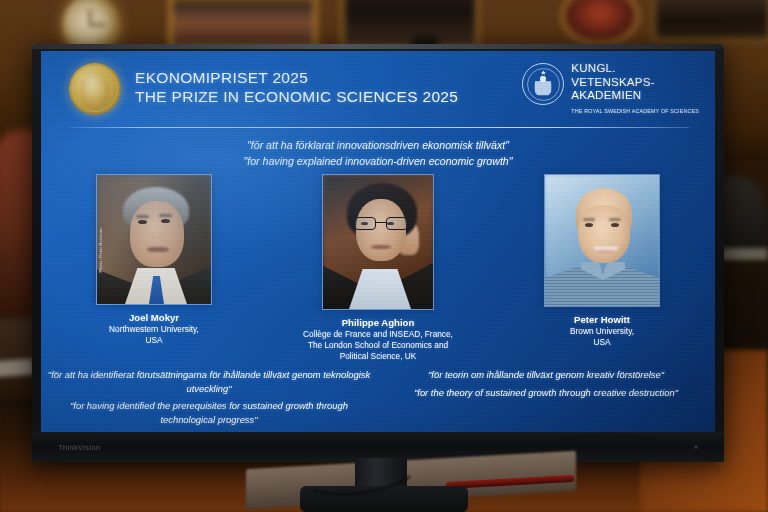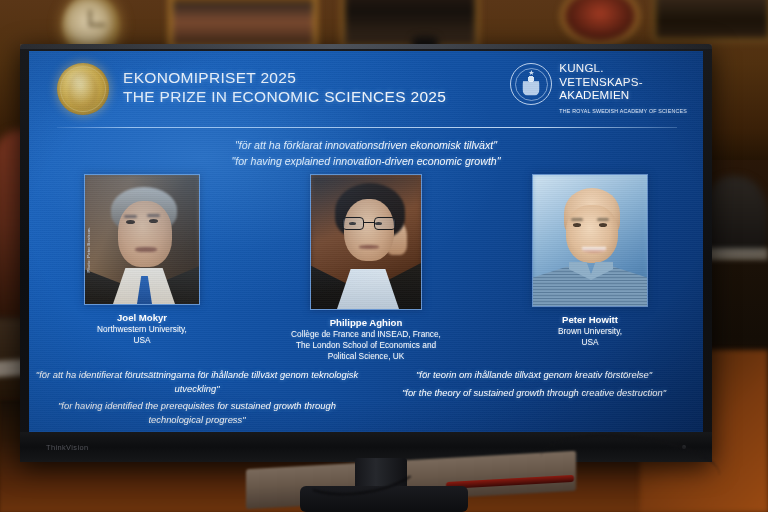--- a/index.html
+++ b/index.html
@@ -80,21 +80,21 @@
     filter: blur(3.5px);
   }
   .paper-right {
     position: absolute; left: 700px; top: 248px; width: 68px; height: 12px;
     background: #b9b2a4; opacity: 0.45; filter: blur(2.6px);
   }
 
   
   .monitor {
     position: absolute;
-    left: 20px; top: 44px; width: 692px; height: 418px;
+    left: 32px; top: 44px; width: 692px; height: 418px;
     background: linear-gradient(to bottom, #191a1d 0%, #0e0f11 55%, #121214 100%);
     border-radius: 4px;
     box-shadow: 0 6px 26px rgba(0,0,0,0.75);
   }
   .bezel-top-sheen {
     position: absolute; left: 0; top: 0; width: 100%; height: 5px;
     background: linear-gradient(to right, rgba(90,95,105,0.25), rgba(140,150,165,0.45) 45%, rgba(60,65,75,0.2));
   }
   .screen {
     position: absolute;

